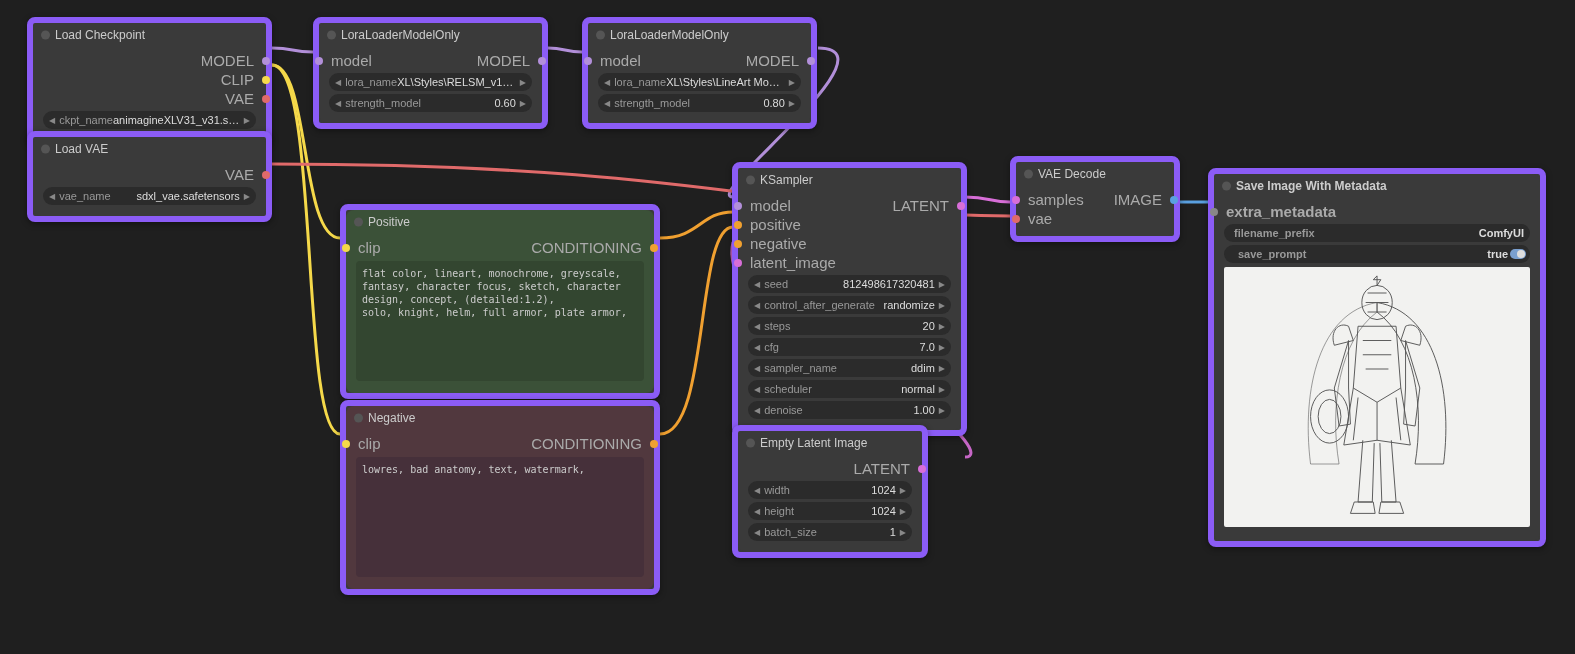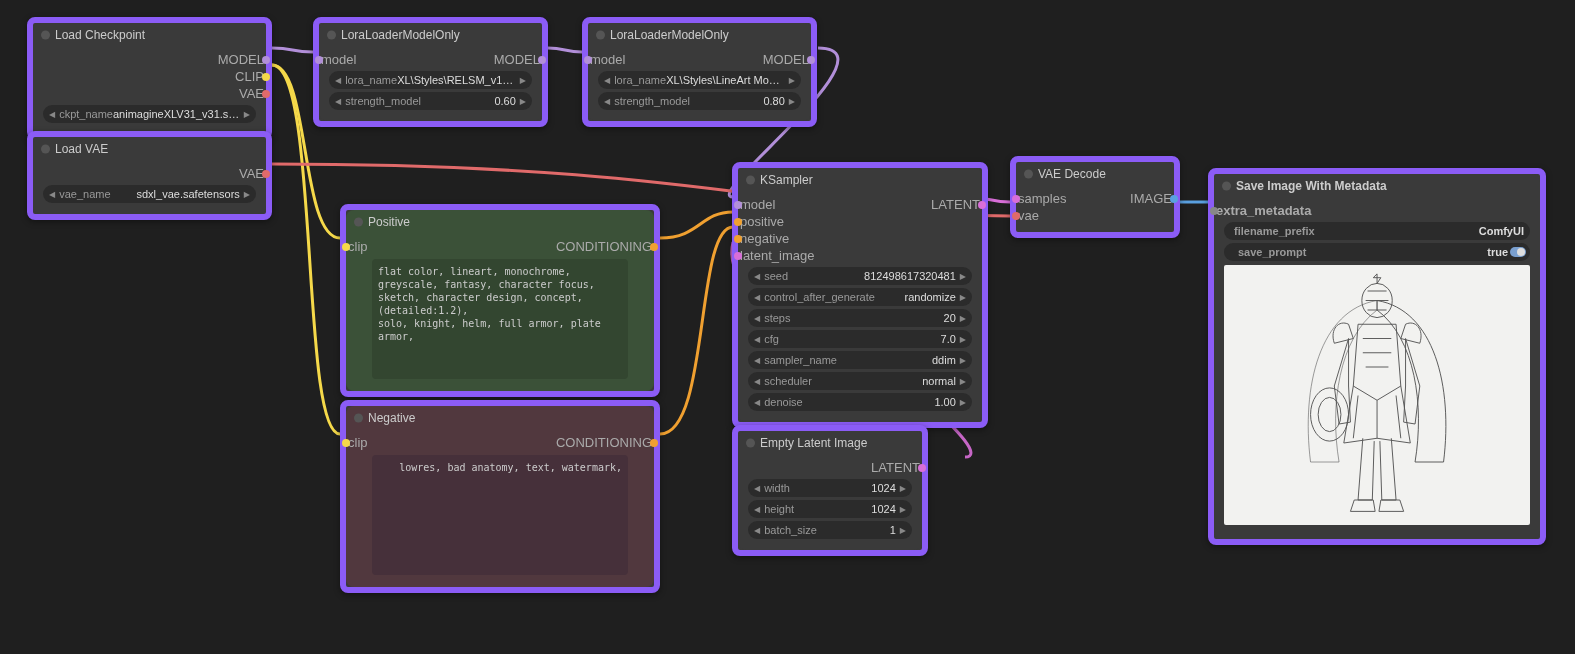--- a/index.html
+++ b/index.html
@@ -42,23 +42,23 @@
     transform: translateY(-50%);
     width: 9px; height: 9px;
     border-radius: 50%;
     background: #555;
   }
   .node-body { background: #3a3a3a; border-radius: 0 0 8px 8px; padding: 4px 0 8px 0; }
   .port-row {
     display: flex;
     justify-content: space-between;
     align-items: center;
-    padding: 1px 2px;
+    padding: 1px 12px;
     position: relative;
-    font-size: 13px;
+    font-size: 15px;
   }
   .port-left { text-align: left; }
   .port-right { text-align: right; }
   .port-dot {
     width: 8px; height: 8px; border-radius: 50%;
     display: inline-block;
     position: absolute;
   }
   .port-dot.left { left: -4px; }
   .port-dot.right { right: -4px; }
@@ -73,21 +73,21 @@
     color: #ccc;
     position: relative;
     height: 18px;
   }
   .widget .arrow { color: #888; font-size: 8px; padding: 0 2px; cursor: pointer; }
   .widget .label { flex: 0 0 auto; margin-left: 2px; color: #999;}
   .widget .value { flex: 1 1 auto; text-align: right; margin-right: 2px; overflow: hidden; text-overflow: ellipsis; white-space: nowrap; color: #ddd;}
   .textarea {
     background: #2b2b2b;
     border-radius: 4px;
-    margin: 4px 26px;
+    margin: 4px 10px;
     padding: 6px;
     font-family: monospace;
     font-size: 10px;
     color: #ccc;
     white-space: pre-wrap;
     line-height: 1.3;
   }
   .node.positive .node-body, .node.positive .node-header { background: #3b5138; }
   .node.positive .textarea { background: #334630; }
   .node.negative .node-body, .node.negative .node-header { background: #51383e; }
@@ -258,25 +258,25 @@
     <span class="node-collapse"></span>
     <span>Negative</span>
   </div>
   <div class="node-body">
     <div class="port-row">
       <span class="port-dot left" style="background:#f5d94a"></span>
       <span class="port-left">clip</span>
       <span class="port-right">CONDITIONING</span>
       <span class="port-dot right" style="background:#f0a030"></span>
     </div>
-    <div class="textarea" style="height:120px;text-align:right;">lowres, bad anatomy, text, watermark,</div>
-  </div>
-</div>
-
-<div class="node" style="left:732px; top:162px; width:256px;">
+    <div class="textarea" style="height:120px;">lowres, bad anatomy, text, watermark,</div>
+  </div>
+</div>
+
+<div class="node" style="left:732px; top:162px; width:235px;">
   <div class="node-header">
     <span class="node-collapse"></span>
     <span>KSampler</span>
   </div>
   <div class="node-body">
     <div class="port-row">
       <span class="port-dot left" style="background:#b28fd9"></span>
       <span class="port-left">model</span>
       <span class="port-right">LATENT</span>
       <span class="port-dot right" style="background:#d86ed8"></span>

